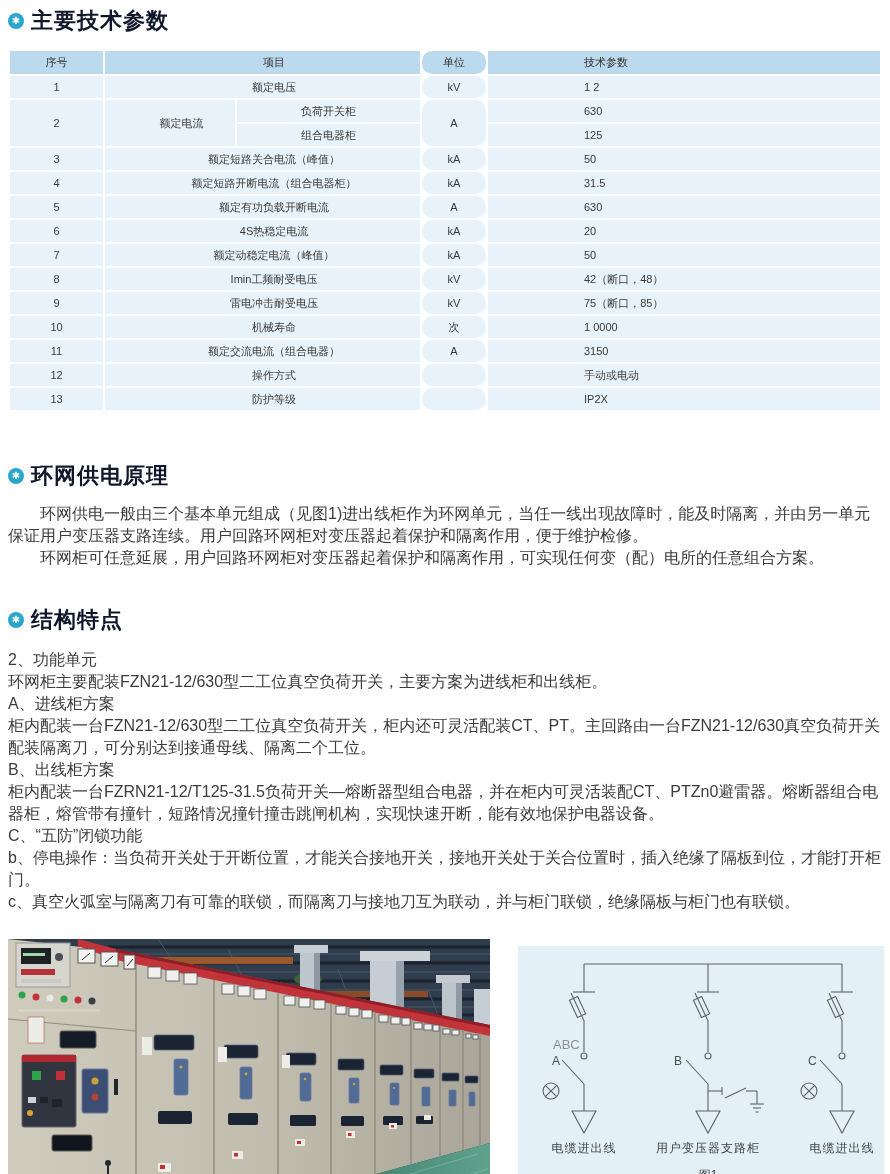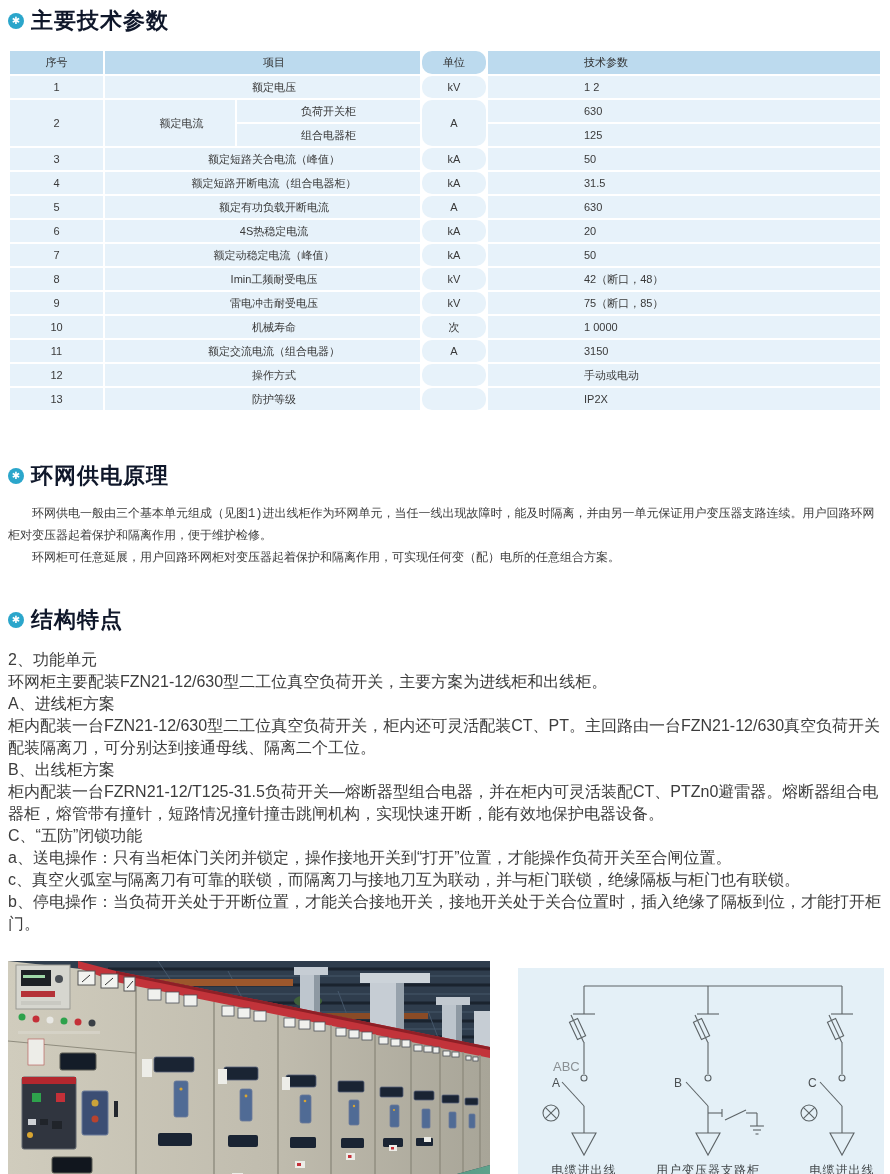--- a/index.html
+++ b/index.html
@@ -21,21 +21,21 @@
         margin-top:13px;font-size:11px;color:#3a3a3a;}
   th{background:#bcdaee;height:21px;font-weight:normal;color:#2f2f2f;}
   td{background:#e7f2fa;height:20px;}
   th.c-no, td.td-no{text-align:center;}
   th.c-item, td.td-item{text-align:center;padding-left:24px;}
   td.td-sub{text-align:center;font-family:Liberation Mono, monospace;}
   th.c-unit, td.td-unit{text-align:center;border-radius:10px;}
   th.c-value, td.td-value{text-align:left;padding-left:96px;margin-left:32px;}
   
   .sec-principle{margin-top:49px;}
-  .sec-principle p{margin:0;font-size:12px;line-height:22px;text-indent:2em;font-family:Liberation Mono, monospace;}
+  .sec-principle p{margin:0;font-size:16px;line-height:22px;text-indent:2em;}
   .sec-principle .p-wrap{margin-top:12px;}
   
   .sec-structure{margin-top:36px;}
   .struct-list{margin:14px 0 0 0;padding:0;list-style:none;font-size:16px;line-height:22px;}
   .struct-list li{margin:0;padding:0;}
   .lv1{padding-left:26px;}
   .lv2{padding-left:44px;}
   
   .figures{display:flex;gap:28px;margin-top:26px;align-items:flex-start;}
   .photo-wrap{width:482px;height:265px;flex:0 0 482px;}
@@ -172,23 +172,22 @@
       <span class="sec-title">结构特点</span>
     </div>
     <ul class="struct-list">
       <li class="lv0">2、功能单元</li>
       <li class="lv1">环网柜主要配装FZN21-12/630型二工位真空负荷开关，主要方案为进线柜和出线柜。</li>
       <li class="lv0">A、进线柜方案</li>
       <li class="lv1">柜内配装一台FZN21-12/630型二工位真空负荷开关，柜内还可灵活配装CT、PT。主回路由一台FZN21-12/630真空负荷开关配装隔离刀，可分别达到接通母线、隔离二个工位。</li>
       <li class="lv0">B、出线柜方案</li>
       <li class="lv1">柜内配装一台FZRN21-12/T125-31.5负荷开关—熔断器型组合电器，并在柜内可灵活装配CT、PTZn0避雷器。熔断器组合电器柜，熔管带有撞针，短路情况撞针撞击跳闸机构，实现快速开断，能有效地保护电器设备。</li>
       <li class="lv0">C、“五防”闭锁功能</li>
-      <li class="lv2">a、送电操作：只有当柜体门关闭并锁定，操作接地开关到“打开”位置，才能操作负荷开关至合闸位置。</li>
+      <li class="lv2">b、停电操作：当负荷开关处于开断位置，才能关合接地开关，接地开关处于关合位置时，插入绝缘了隔板到位，才能打开柜门。</li>
       <li class="lv2">c、真空火弧室与隔离刀有可靠的联锁，而隔离刀与接地刀互为联动，并与柜门联锁，绝缘隔板与柜门也有联锁。</li>
-      <li class="lv2">b、停电操作：当负荷开关处于开断位置，才能关合接地开关，接地开关处于关合位置时，插入绝缘了隔板到位，才能打开柜门。</li>
     </ul>
   </div>
 
   <div class="figures">
 
     <div class="photo-wrap">
       <svg viewBox="0 0 482 265" width="482" height="265">
         <defs>
           <linearGradient id="cabG" x1="0" y1="0" x2="1" y2="0">
             <stop offset="0" stop-color="#d0ccbd"></stop>

